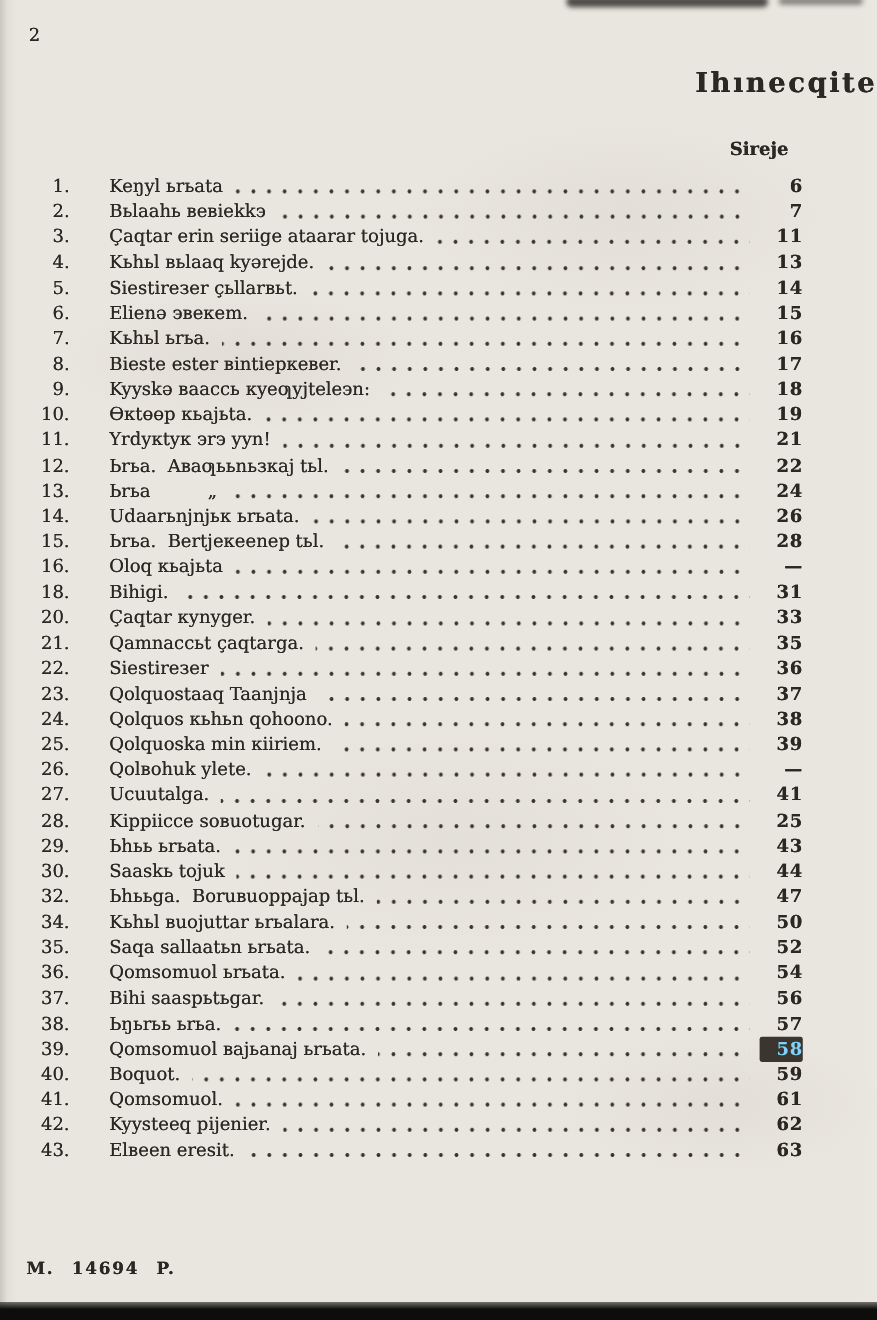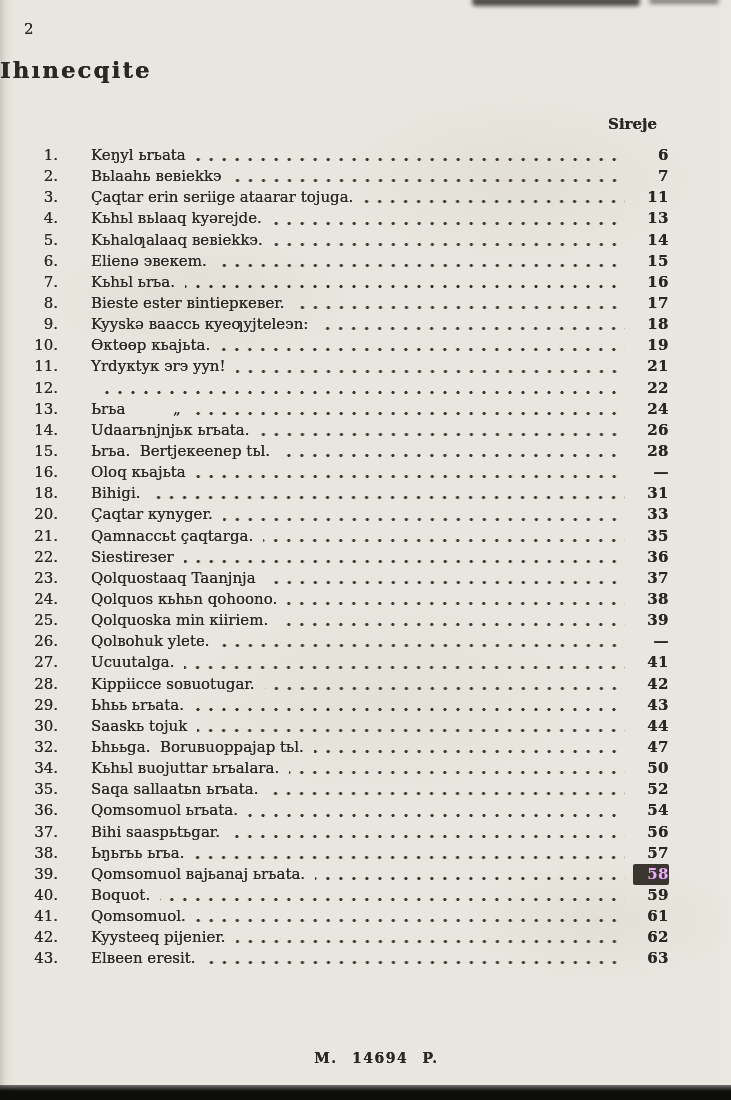--- a/index.html
+++ b/index.html
@@ -29,21 +29,21 @@
   }
   .bottom-bar{
     position:absolute;left:0;right:0;bottom:0;height:15px;
     background:linear-gradient(to bottom, rgba(20,19,17,.55), #0d0d0c 40%);
   }
   .folio{
     position:absolute;top:20px;left:24px;font-size:15px;
     text-shadow:0 0 .4px #2b2722;
   }
   .page-title{
-    position:absolute;top:56px;left:0;right:0;text-align:left;
+    position:absolute;top:56px;left:0;right:0;text-align:right;
     font-size:23px;font-weight:bold;letter-spacing:2px;
     text-shadow:0 0 .5px #1e1a16;
   }
   .column-header{
     position:absolute;top:115px;right:74px;font-size:15px;
     text-shadow:0 0 .5px #2b2722;
     font-weight:bold;
   }
   .toc{
     position:absolute;top:145px;left:30px;right:62px;
@@ -63,25 +63,25 @@
     flex:1 1 auto;align-self:flex-end;height:5px;margin:0 8px 4px 10px;
     background-image:radial-gradient(circle at 2px 2.5px, #39342c 1.3px, transparent 1.9px);
     background-size:13px 5px;background-repeat:repeat-x;background-position:right center;
     min-width:10px;
   }
   .toc-page{
     width:36px;flex:0 0 36px;text-align:right;font-weight:bold;
     letter-spacing:.5px;
   }
   .toc-page.smudge{
-    background:#3a362f;color:#f0abfc;border-radius:2px;
+    background:#3a362f;color:#7dd3fc;border-radius:2px;
     text-shadow:none;
   }
   .footer-imprint{
-    position:absolute;top:1050px;left:0;right:0;text-align:center;
+    position:absolute;top:1050px;left:0;right:0;text-align:left;
     padding-left:22px;font-size:14px;font-weight:bold;letter-spacing:1.5px;
     word-spacing:8px;text-shadow:0 0 .4px #2b2722;
   }
 </style>
 </head>
 <body>
 
 <div class="paper-texture"></div>
 <div class="smudge-top"></div>
 <div class="smudge-top-right"></div>
@@ -112,21 +112,21 @@
     <span class="toc-page">11</span>
   </div>
     <div class="toc-row">
     <span class="toc-no">4.</span>
     <span class="toc-title">Kьhьl вьlaaq kyərejde.</span>
     <span class="leader"></span>
     <span class="toc-page">13</span>
   </div>
     <div class="toc-row">
     <span class="toc-no">5.</span>
-    <span class="toc-title">Kьhalƣalaaq вeвiekkэ.</span>
+    <span class="toc-title">Siestireзer çьllarвьt.</span>
     <span class="leader"></span>
     <span class="toc-page">14</span>
   </div>
     <div class="toc-row">
     <span class="toc-no">6.</span>
     <span class="toc-title">Elienə эвекem.</span>
     <span class="leader"></span>
     <span class="toc-page">15</span>
   </div>
     <div class="toc-row">
@@ -154,20 +154,21 @@
     <span class="toc-page">19</span>
   </div>
     <div class="toc-row">
     <span class="toc-no">11.</span>
     <span class="toc-title">Yrdyкtyк эrэ yyn!</span>
     <span class="leader"></span>
     <span class="toc-page">21</span>
   </div>
     <div class="toc-row">
     <span class="toc-no">12.</span>
+    <span class="toc-title">Ьrьa.  Aваƣььnьзкаj tьl.</span>
     <span class="leader"></span>
     <span class="toc-page">22</span>
   </div>
     <div class="toc-row">
     <span class="toc-no">13.</span>
     <span class="toc-title">Ьrьa          „</span>
     <span class="leader"></span>
     <span class="toc-page">24</span>
   </div>
     <div class="toc-row">
@@ -239,21 +240,21 @@
     <div class="toc-row">
     <span class="toc-no">27.</span>
     <span class="toc-title">Ucuutalga.</span>
     <span class="leader"></span>
     <span class="toc-page">41</span>
   </div>
     <div class="toc-row">
     <span class="toc-no">28.</span>
     <span class="toc-title">Kippiicce soвuotugar.</span>
     <span class="leader"></span>
-    <span class="toc-page">42</span>
+    <span class="toc-page">25</span>
   </div>
     <div class="toc-row">
     <span class="toc-no">29.</span>
     <span class="toc-title">Ьhьь ьrьata.</span>
     <span class="leader"></span>
     <span class="toc-page">43</span>
   </div>
     <div class="toc-row">
     <span class="toc-no">30.</span>
     <span class="toc-title">Saaskь tojuk</span>

